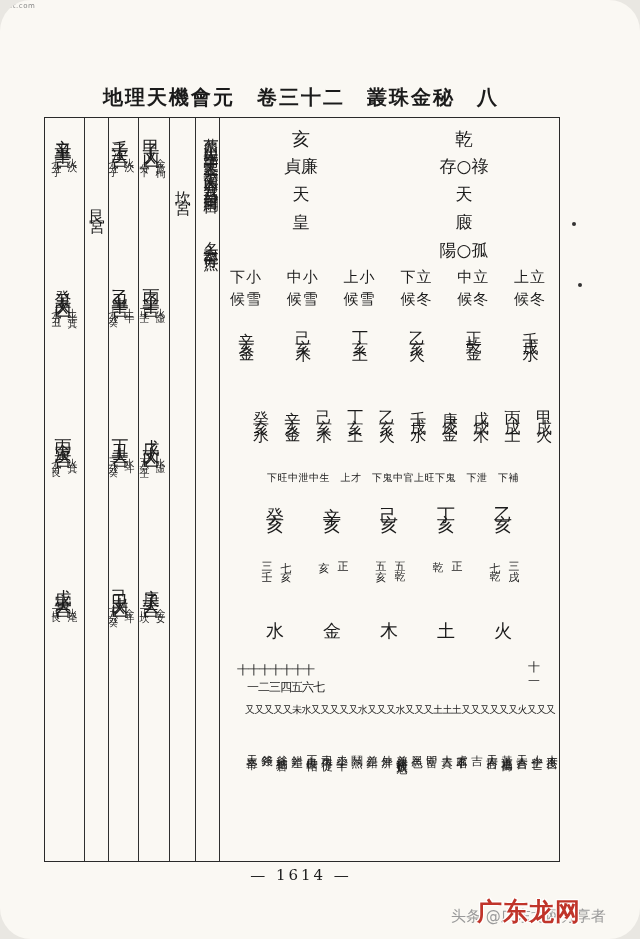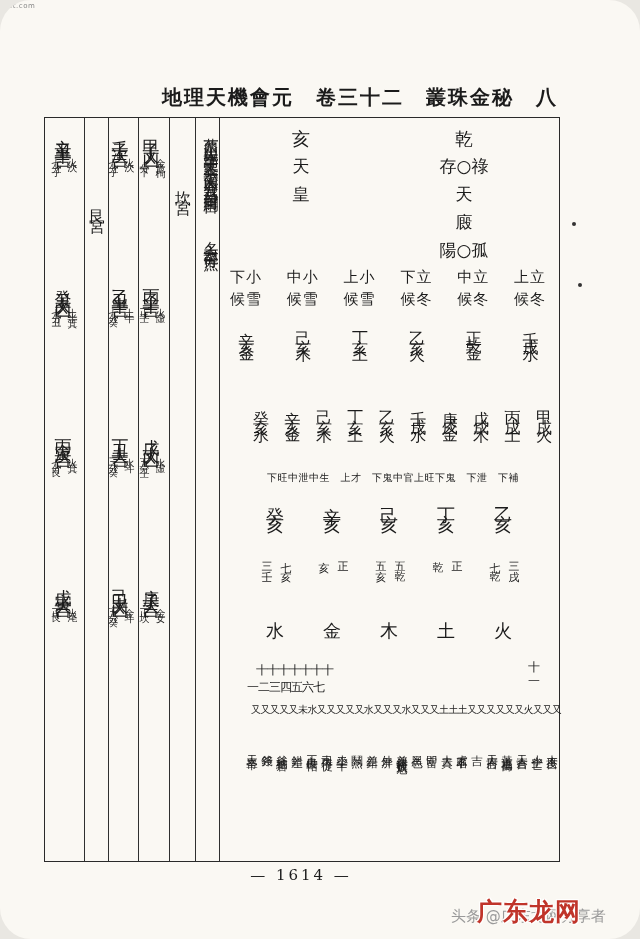--- a/index.html
+++ b/index.html
@@ -4,21 +4,21 @@
 <style>
   html,body{margin:0;padding:0;background:#e9e7e2;}
   .page{
     position:relative;width:640px;height:939px;margin:0 auto;
     background:#faf8f3;color:#1b1b1b;overflow:hidden;
     font-family:"DejaVu Serif","Liberation Serif",serif;
     border-radius:31px;
   }
   .wm-top{position:absolute;left:2px;top:2px;font-size:7px;color:#8a8a8a;
     font-family:"DejaVu Sans","Liberation Sans",sans-serif;letter-spacing:0.5px;}
-  .title{position:absolute;left:44px;top:84px;width:514px;text-align:right;
+  .title{position:absolute;left:44px;top:84px;width:514px;text-align:center;
     font-size:20px;font-weight:bold;letter-spacing:2px;}
   .frame{position:absolute;left:44px;top:117px;width:514px;height:743px;
     border:1.6px solid #2a2a2a;}
   .vl{position:absolute;top:0;bottom:0;width:1.2px;background:#2f2f2f;}
   
   .lcol{position:absolute;top:126px;display:flex;flex-direction:column;align-items:center;}
   .entry{height:150px;display:flex;flex-direction:column;align-items:center;}
   .emain{writing-mode:vertical-rl;text-orientation:upright;font-size:17px;letter-spacing:4px;}
   .enotes{display:flex;flex-direction:row;gap:2px;margin-top:8px;}
   .enote{writing-mode:vertical-rl;text-orientation:upright;font-size:10px;letter-spacing:5px;}
@@ -42,25 +42,25 @@
   .dnotes{position:absolute;left:230px;top:471px;width:326px;font-size:10px;
     text-align:center;letter-spacing:0.5px;white-space:nowrap;}
   
   .five{position:absolute;left:258px;top:493px;width:262px;display:flex;justify-content:space-between;}
   .fcol{display:flex;flex-direction:column;align-items:center;}
   .fstem{writing-mode:vertical-rl;text-orientation:upright;font-size:18px;letter-spacing:7px;height:56px;}
   .fnotes{display:flex;flex-direction:row;gap:4px;height:66px;margin-top:4px;}
   .fnote{writing-mode:vertical-rl;text-orientation:upright;font-size:11px;letter-spacing:9px;}
   .felem{font-size:18px;}
   
-  .num-tens{position:absolute;left:256px;top:662px;font-size:12px;letter-spacing:-1px;}
+  .num-tens{position:absolute;left:237px;top:662px;font-size:12px;letter-spacing:-1px;}
   .num-units{position:absolute;left:247px;top:679px;font-size:12px;letter-spacing:-1px;}
   .num-mid{position:absolute;left:322px;top:671px;font-size:12px;letter-spacing:-2px;white-space:nowrap;}
   .num-tail{position:absolute;left:527px;top:660px;font-size:12px;line-height:14px;text-align:center;width:14px;}
-  .num-bottom{position:absolute;left:251px;top:703px;width:315px;font-size:10px;
+  .num-bottom{position:absolute;left:245px;top:703px;width:315px;font-size:10px;
     letter-spacing:-0.6px;white-space:nowrap;}
   
   .bcols{position:absolute;left:244px;top:746px;width:312px;display:flex;
     justify-content:space-between;align-items:flex-start;}
   .bcol{writing-mode:vertical-rl;text-orientation:upright;font-size:11.5px;letter-spacing:1.5px;}
   .pageno{position:absolute;left:44px;top:866px;width:514px;text-align:center;
     font-size:15px;letter-spacing:3px;}
   .wm-bottom{position:absolute;right:4px;bottom:4px;width:185px;height:40px;margin-left:15px;}
   .wm-gray{position:absolute;left:0;top:12px;font-size:15px;color:#9a9a9a;
     font-family:"DejaVu Sans","Liberation Sans",sans-serif;white-space:nowrap;}
@@ -184,20 +184,21 @@
 
   <div class="palace" style="left:172px;top:178px">坎宮</div>
 
   <div class="intro">
     <span>蔡西山先生詳節天表六十龍吉凶分金八卦望向綱目</span>
     <span class="intro2">名六十龍分庶</span>
   </div>
 
   <div class="group" style="left:245px">
     <div class="g-head">亥</div>
+    <div class="g-row">貞廉</div>
     <div class="g-row">天</div>
     <div class="g-row">皇</div>
   </div>
   <div class="group" style="left:408px">
     <div class="g-head">乾</div>
     <div class="g-row">存○祿</div>
     <div class="g-row">天</div>
     <div class="g-row">廄</div>
     <div class="g-row">陽○孤</div>
   </div>

